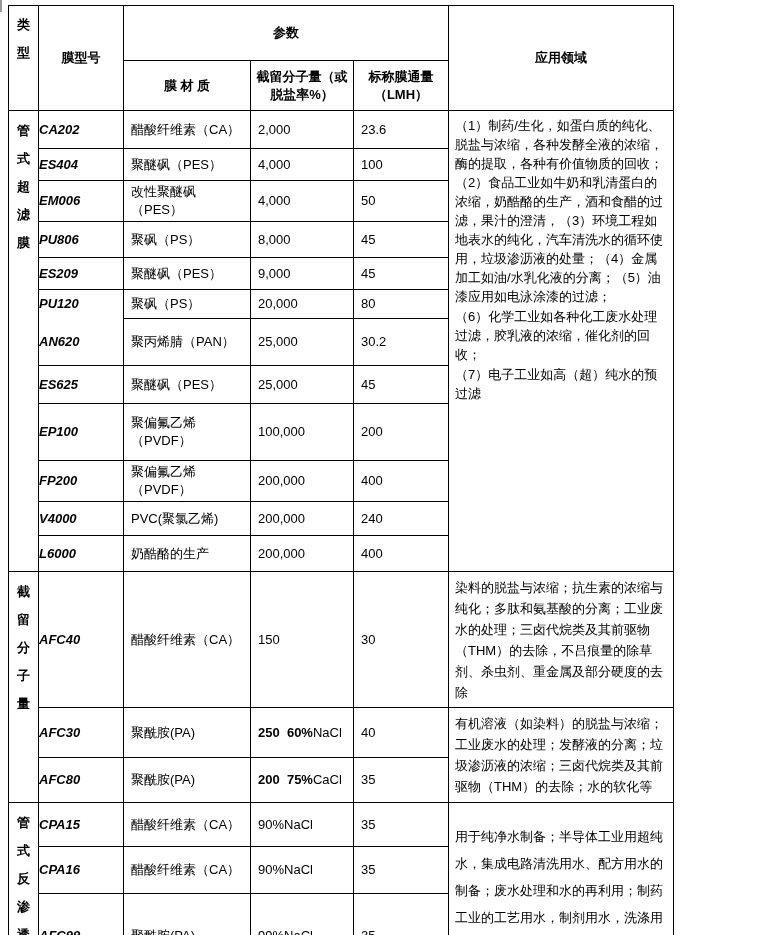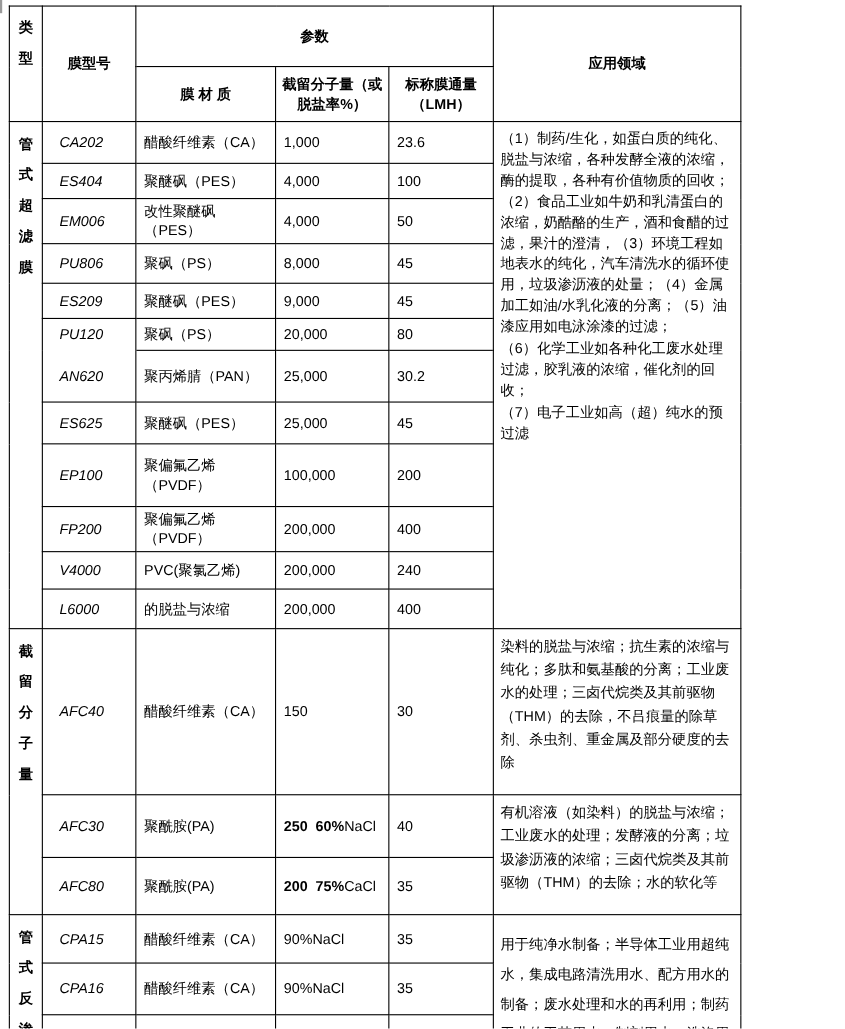--- a/index.html
+++ b/index.html
@@ -19,23 +19,23 @@
     padding:2px 4px 2px 7px;
     vertical-align:middle;text-align:left;overflow:hidden;
   }
   th{font-weight:bold;text-align:center;padding:2px 2px;}
   th.topalign{vertical-align:top;padding-top:5px;margin-left:36px;}
   .type-cell{vertical-align:top;padding:6px 0 0 0;text-align:center;}
   .type-label{
     width:14px;margin:0 auto;word-break:break-all;
     font-weight:bold;line-height:28px;text-align:center;
   }
-  td.model{font-weight:normal;font-style:italic;padding-left:15px;}
+  td.model{font-weight:bold;font-style:italic;padding-left:0;}
   td.app{
-    vertical-align:top;line-height:19px;padding:5px 5px 19px 6px;
+    vertical-align:top;line-height:19px;padding:5px 5px 4px 6px;
   }
   td.app .para{margin:0 0 1px 0;}
   td.app-nf{line-height:21px;}
   td.app-ro{vertical-align:middle;line-height:27px;}
   .nbb{border-bottom-style:hidden;}
   .ntb{border-top-style:hidden;}
   .pre{white-space:pre-wrap;font-weight:bold;}
   .sq{
     text-decoration-style:wavy;
     text-decoration-color:#e00000;
@@ -78,21 +78,21 @@
       <div>（LMH）</div>
     </th>
   </tr>
 
   <tr style="height:38px">
     <td rowspan="12" class="type-cell">
       <div class="type-label">管式超滤膜</div>
     </td>
     <td class="model">CA202</td>
     <td>醋酸纤维素（CA）</td>
-    <td>1,000</td>
+    <td>2,000</td>
     <td>23.6</td>
     <td rowspan="12" class="app">
       <div class="para">（1）制药/生化，如蛋白质的纯化、脱盐与浓缩，各种发酵全液的浓缩，酶的提取，各种有价值物质的回收；（2）食品工业如牛奶和乳清蛋白的浓缩，奶酷酪的生产，酒和食醋的过滤，果汁的澄清，（3）环境工程如地表水的纯化，汽车清洗水的循环使用，垃圾渗沥液的处量；（4）金属加工如油/水乳化液的分离；（5）油漆应用如电泳涂漆的过滤；</div>
       <div class="para">（6）化学工业如各种化工废水处理过滤，胶乳液的浓缩，催化剂的回收；</div>
       <div class="para">（7）电子工业如高（超）纯水的预过滤</div>
     </td>
   </tr>
   <tr style="height:32px">
     <td class="model">ES404</td>
     <td>聚醚砜（PES）</td>
@@ -154,21 +154,21 @@
     <td>400</td>
   </tr>
   <tr style="height:34px">
     <td class="model">V4000</td>
     <td>PVC(聚氯乙烯)</td>
     <td>200,000</td>
     <td>240</td>
   </tr>
   <tr style="height:36px">
     <td class="model">L6000</td>
-    <td>的脱盐与浓缩</td>
+    <td>奶酷酪的生产</td>
     <td>200,000</td>
     <td>400</td>
   </tr>
 
   <tr style="height:117px">
     <td rowspan="3" class="type-cell">
       <div class="type-label">截留分子量</div>
     </td>
     <td class="model">AFC40</td>
     <td>醋酸纤维素（CA）</td>

